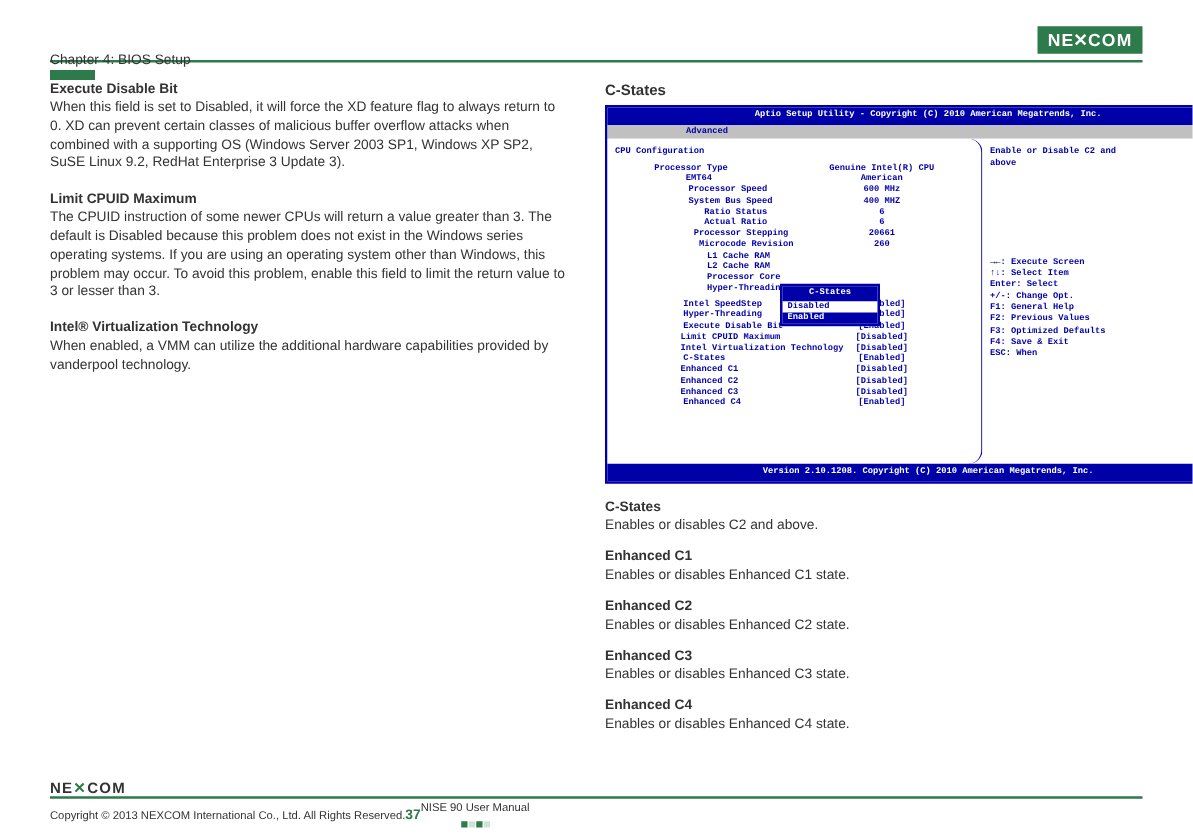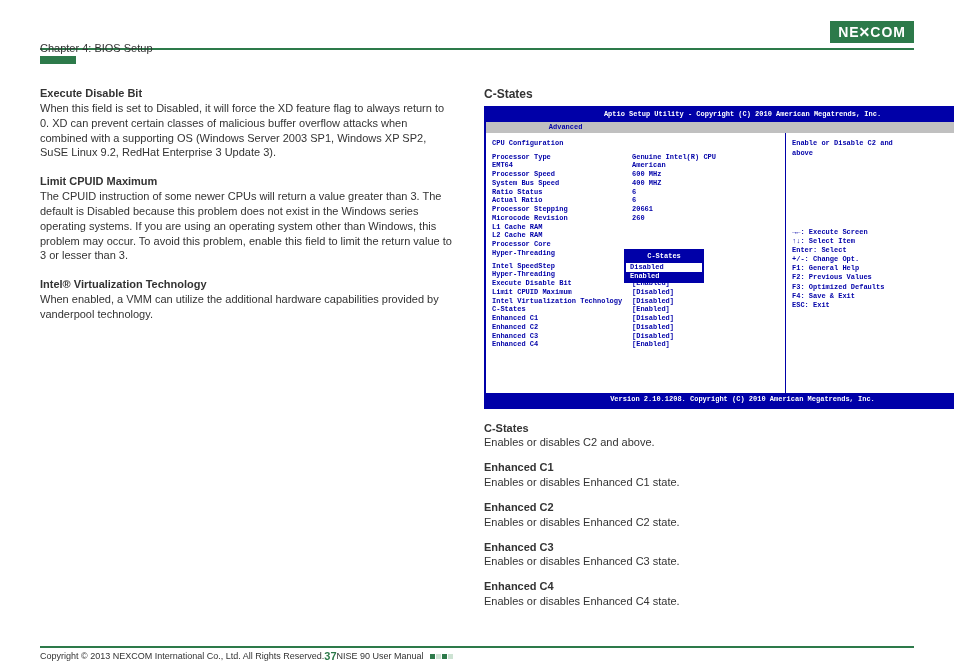--- a/index.html
+++ b/index.html
@@ -34,21 +34,20 @@
     height: 2px;
     background: #2d7a4a;
     margin-top: 2px;
   }
   .green-tab {
     width: 36px; height: 8px; background:#2d7a4a; margin-top:6px;
   }
   .content {
     display: flex;
     gap: 30px;
-    margin-top: 22px;
   }
   .left-col { width: 420px; line-height: 1.35; }
   .right-col { width: 430px; line-height: 1.35; }
   .h { font-weight: bold; font-size: 11px; margin-top: 14px; }
   .left-col .h:first-child { margin-top: 0; }
   .section-title { font-weight: bold; font-size: 12px; color:#333; }
   .bios-box {
     border: 2px solid #0000a8;
     width: 517px;
     margin-top: 4px;
@@ -74,34 +73,35 @@
   .bios-body {
     display: flex;
     background: #fff;
     min-height: 260px;
   }
   .bios-left {
     width: 300px;
     border-right: 1px solid #0000a8;
     padding: 6px 6px;
     position: relative;
+    border-radius: 11px;
   }
   .bios-right {
     width: 130px;
     padding: 6px 6px;
     font-weight: bold;
   }
   .bios-footer {
     background: #0000a8;
     color: #fff;
     text-align: center;
     font-weight: bold;
     padding: 2px 0;
   }
-  .cfg-row { display: flex; font-weight: bold; line-height: 1.25; }
+  .cfg-row { display: flex; font-weight: bold; line-height: 1.25; justify-content: center; }
   .cfg-row .k { width: 140px; }
   .cfg-row .v { }
   .blue-link { color: #0000a8; font-weight: bold; }
   .popup {
     position: absolute;
     left: 138px;
     top: 116px;
     border: 2px solid #0000a8;
     background: #fff;
     width: 80px;
@@ -263,21 +263,21 @@
           <div>Enable or Disable C2 and above</div>
           <div class="help-list">
             <div>→←: Execute Screen</div>
             <div>↑↓: Select Item</div>
             <div>Enter: Select</div>
             <div>+/-: Change Opt.</div>
             <div>F1: General Help</div>
             <div>F2: Previous Values</div>
             <div>F3: Optimized Defaults</div>
             <div>F4: Save &amp; Exit</div>
-            <div>ESC: Exit</div>
+            <div>ESC: When</div>
           </div>
         </div>
       </div>
       <div class="bios-footer">Version 2.10.1208. Copyright (C) 2010 American Megatrends, Inc.</div>
     </div>
 
     <div class="desc-block">
       <div class="h">C-States</div>
       <div>Enables or disables C2 and above.</div>
       <div class="h">Enhanced C1</div>
@@ -286,25 +286,26 @@
       <div>Enables or disables Enhanced C2 state.</div>
       <div class="h">Enhanced C3</div>
       <div>Enables or disables Enhanced C3 state.</div>
       <div class="h">Enhanced C4</div>
       <div>Enables or disables Enhanced C4 state.</div>
     </div>
   </div>
 </div>
 
 <div class="footer">
+  <div class="footer-logo">NE<span style="color:#2d7a4a">✕</span>COM</div>
   <div class="footer-rule"></div>
   <div class="footer-row">
     <span>Copyright © 2013 NEXCOM International Co., Ltd. All Rights Reserved.</span>
     <span class="page-num">37</span>
-    <span style="display:flex;align-items:center;gap:6px;">
+    <span style="display:flex;align-items:center;gap:6px;flex-direction:column;">
       <span>NISE 90 User Manual</span>
       <span class="footer-squares">
         <span class="sq"></span>
           <span class="sq lite"></span>
           <span class="sq"></span>
           <span class="sq lite"></span>
       </span>
     </span>
   </div>
 </div>

